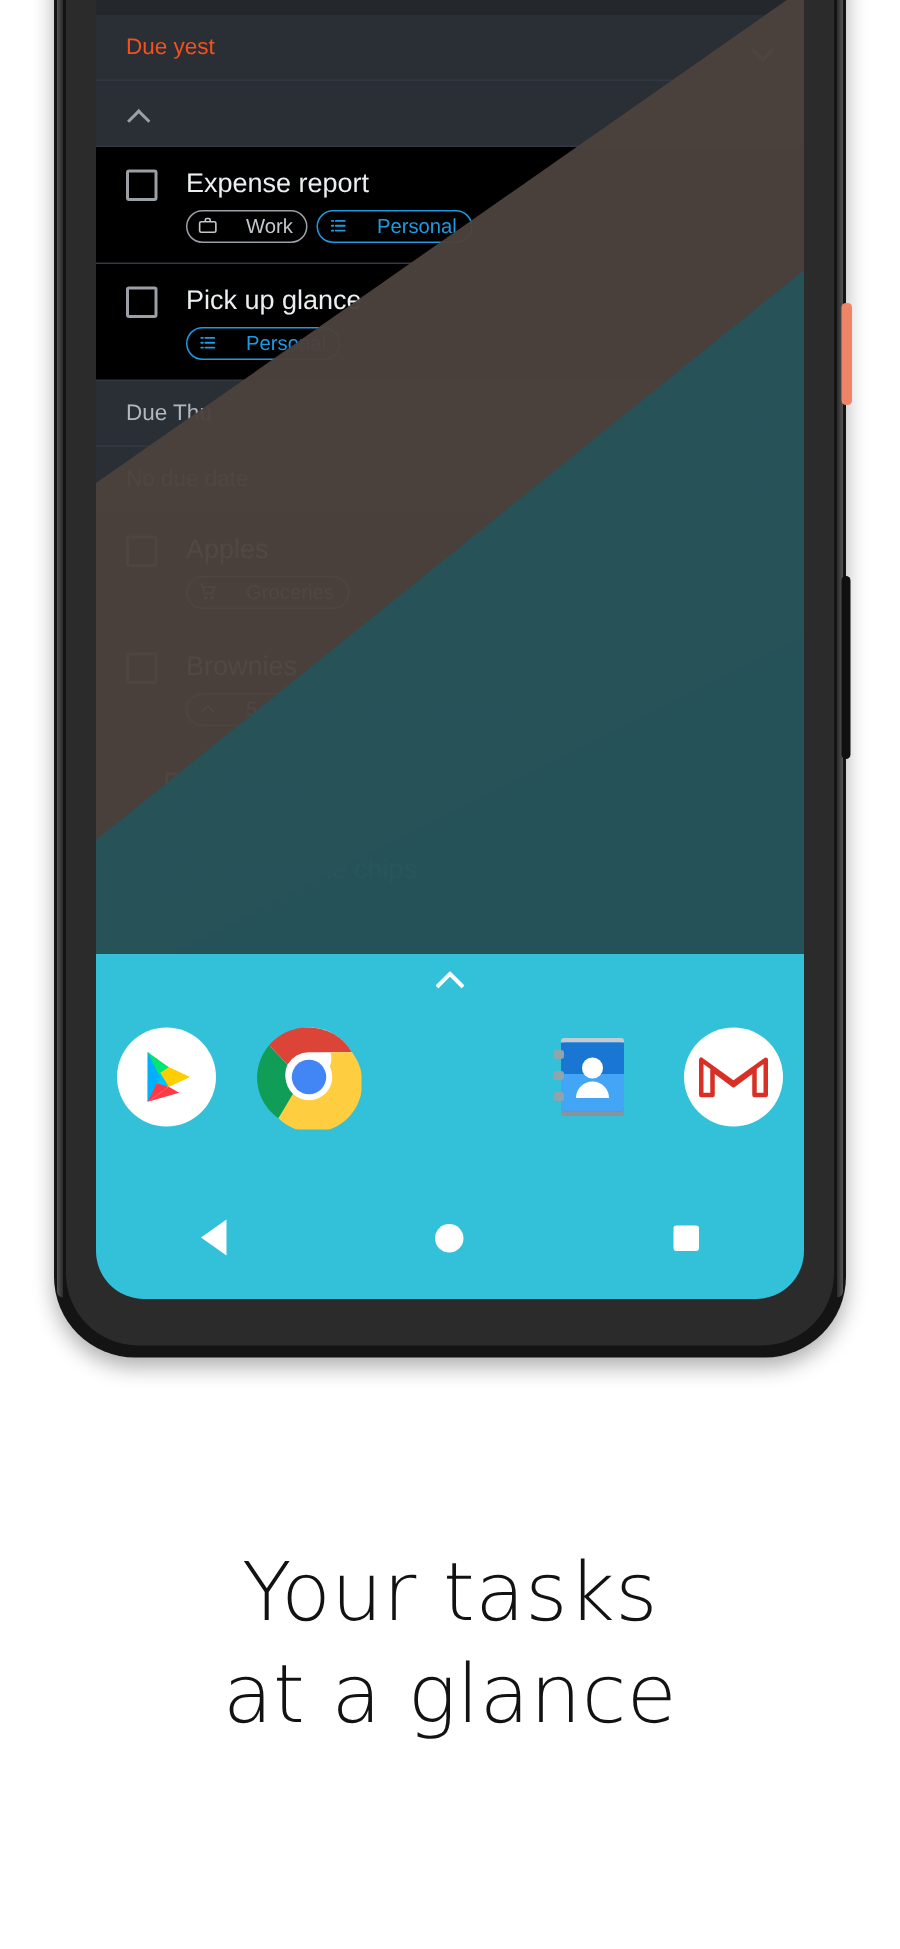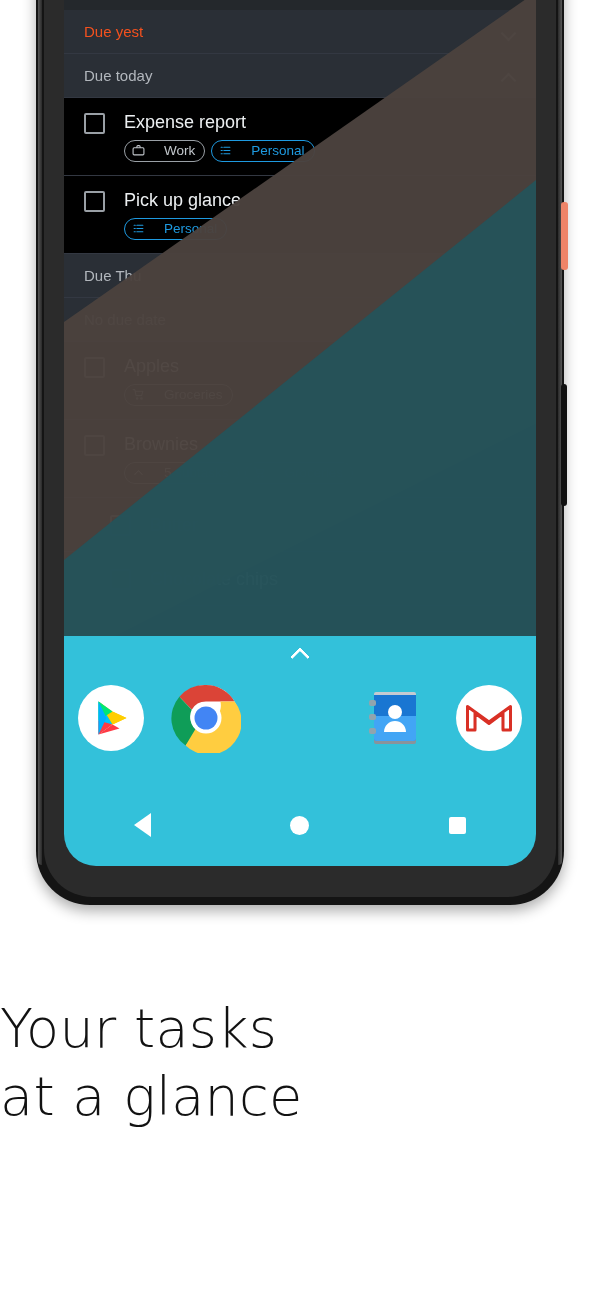--- a/index.html
+++ b/index.html
@@ -126,22 +126,22 @@
   .navbar { position:absolute; left:0; bottom:22px; width:472px; height:38px;
             display:flex; align-items:center; }
   .nav-slot { flex:1; display:flex; align-items:center; justify-content:center; }
   .nav-back { width:0; height:0; border-top: 12px solid transparent;
     border-bottom: 12px solid transparent; border-right: 17px solid #fff; }
   .nav-home { width:19px; height:19px; border-radius:50%; background:#fff; }
   .nav-recent { width:17px; height:17px; background:#fff; border-radius:2px; }
 
   
   .caption {
-    position:absolute; left:0; top:995px; width:600px;
-    color:#121212;
+    position:absolute; left:0; top:1028px; width:600px;
+    text-align:center; color:#121212;
     font-family: "DejaVu Sans", sans-serif;
     font-size: 54px; font-weight: 300; line-height: 1.26;
     letter-spacing: .3px;
   }
 </style>
 </head>
 <body>
 
 <div id="root">
 
@@ -163,21 +163,20 @@
           
           
         </div>
 
         <div class="group">
           <div class="group-label overdue">Due yest</div>
           <div class="chev"></div>
         </div>
 
         <div class="group">
-          <div class="group-label">Due today</div>
           <div class="chev up"></div>
         </div>
 
         <div class="task">
           <div class="cbox"></div>
           <div class="task-body">
             <div class="task-title">Expense report</div>
             <div class="chips">
               <div class="chip">
                 <svg width="13" height="13" viewBox="0 0 24 24" fill="none" stroke="#c3c8cd" stroke-width="2">

